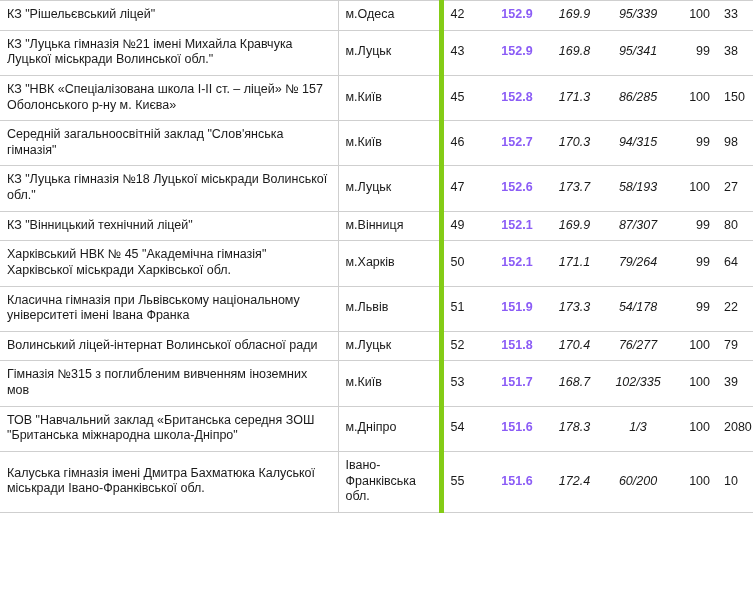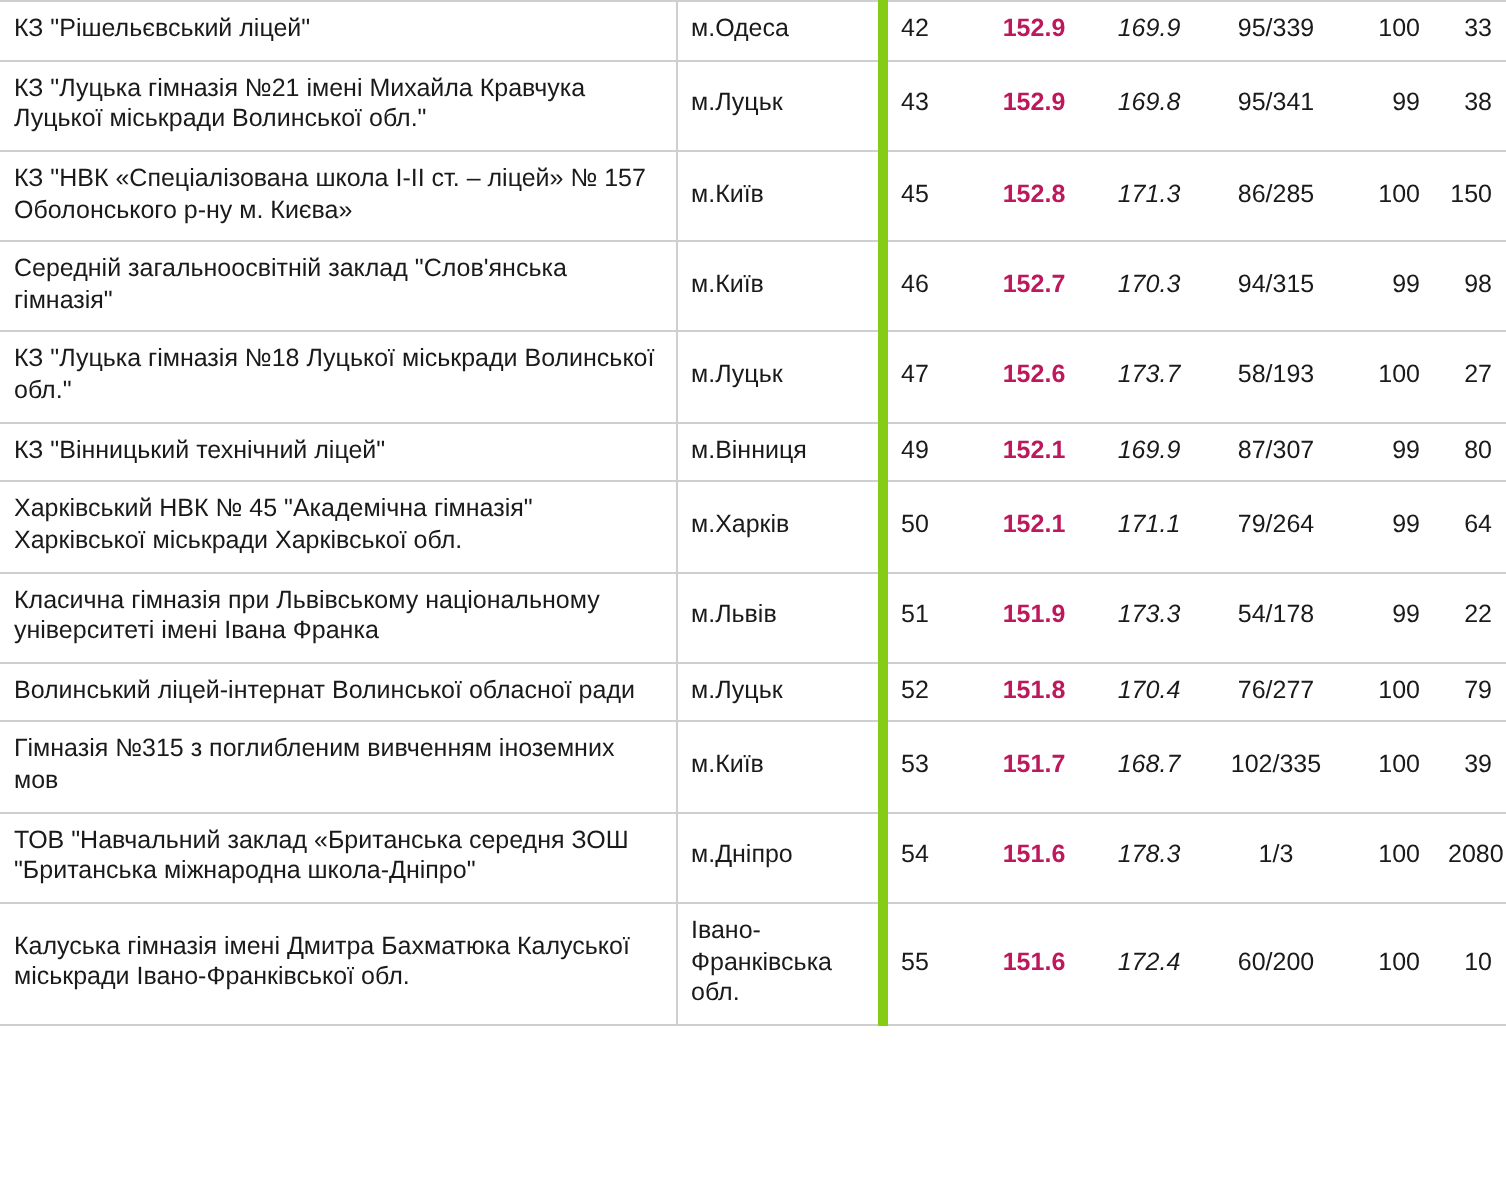--- a/index.html
+++ b/index.html
@@ -43,34 +43,35 @@
   td.city {
     text-align: left;
     border-right: 5px solid #84cc16;
     padding-left: 9px;
   }
   td.rank {
   }
   td.score {
     text-align: center;
     font-weight: bold;
-    color: #be185d;
+    color: #8b5cf6;
   }
   td.ukr {
     text-align: center;
     font-style: italic;
   }
   td.ratio {
     text-align: center;
+    font-style: italic;
   }
   td.pct {
     text-align: right;
   }
   td.last {
-    text-align: right;
+    text-align: left;
     padding-right: 12px;
     margin-left: 37px;
   }
   tr.row:first-child td {
     border-top: 1px solid #cfcfcf;
   }
 </style>
 </head>
 <body>
 

